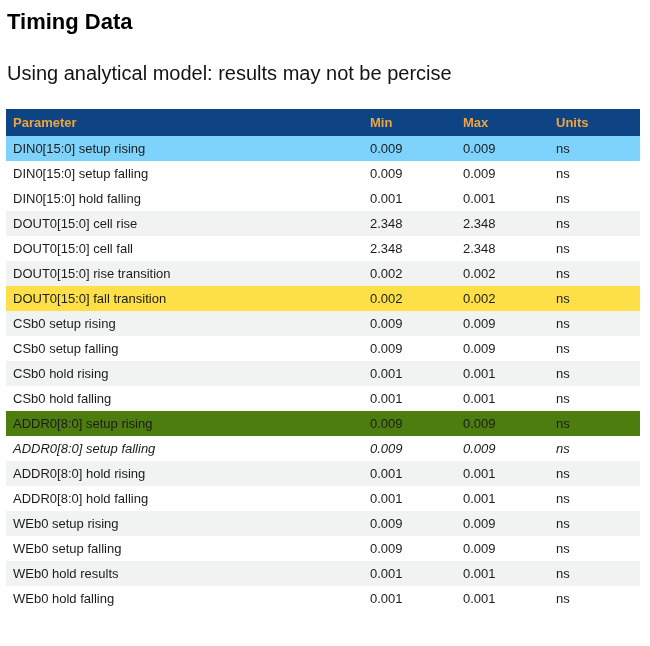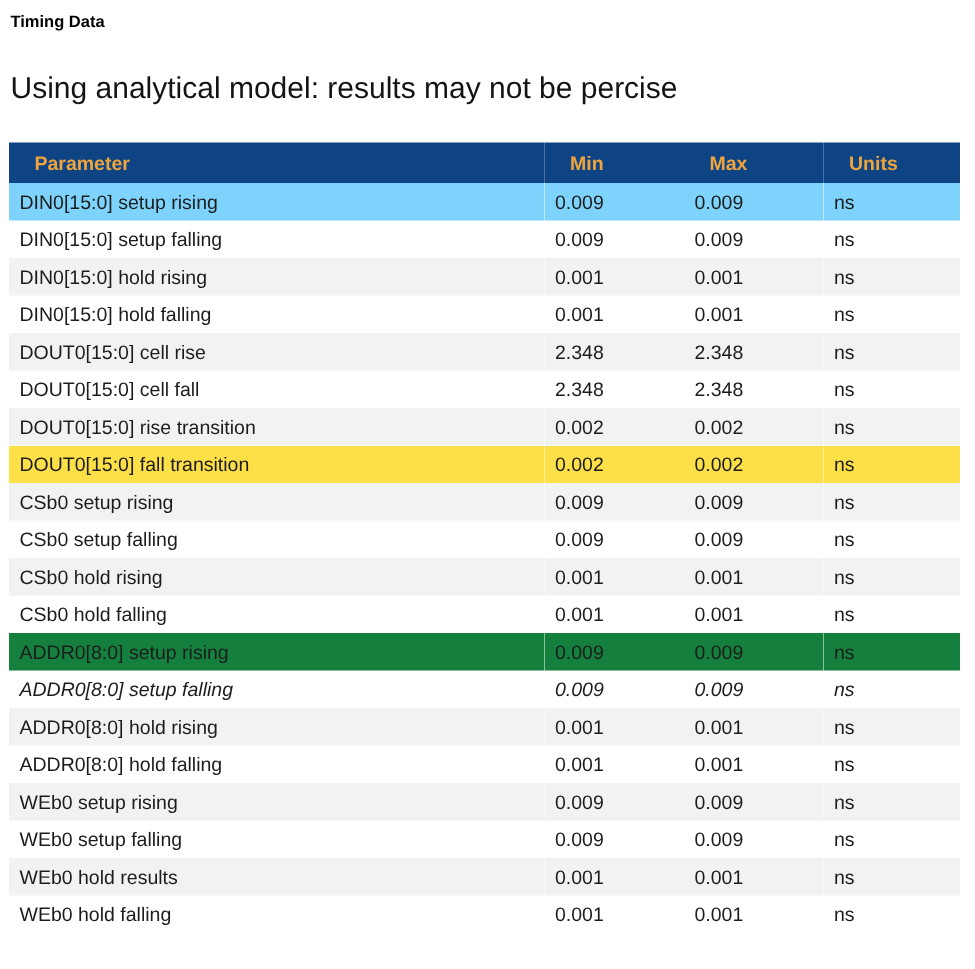--- a/index.html
+++ b/index.html
@@ -9,21 +9,21 @@
     font-family: "Liberation Sans", sans-serif;
   }
   .page {
     width: 650px;
     height: 646px;
     box-sizing: border-box;
     padding: 6px 10px 0 6px;
     overflow: hidden;
   }
   .page-title {
-    font-size: 11px;
+    font-size: 22px;
     font-weight: 700;
     color: #000000;
     margin: 3px 0 0 1px;
     letter-spacing: 0px;
   }
   .page-subtitle {
     font-size: 20px;
     font-weight: 400;
     color: #141414;
     margin: 27px 0 0 1px;
@@ -35,21 +35,21 @@
     margin-top: 24px;
   }
   table.timing-table col.col-parameter { width: 357px; }
   table.timing-table col.col-min       { width: 93px; }
   table.timing-table col.col-max       { width: 93px; }
   table.timing-table col.col-units     { width: 91px; }
   table.timing-table thead th {
     height: 27px;
     text-align: left;
     vertical-align: middle;
-    padding: 0 17px;
+    padding: 0 7px;
     font-size: 13px;
     font-weight: 700;
   }
   table.timing-table tbody td {
     height: 25px;
     vertical-align: middle;
     padding: 0 7px;
     font-size: 13px;
     font-weight: 400;
     color: #1c1c1c;
@@ -87,26 +87,20 @@
           <td>0.009</td>
           <td>0.009</td>
           <td>ns</td>
         </tr>
         <tr style="background: rgb(255, 255, 255);">
           <td>DIN0[15:0] setup falling</td>
           <td>0.009</td>
           <td>0.009</td>
           <td>ns</td>
         </tr>
-        <tr style="background: rgb(241, 242, 242);">
-          <td>DIN0[15:0] hold rising</td>
-          <td>0.001</td>
-          <td>0.001</td>
-          <td>ns</td>
-        </tr>
         <tr style="background: rgb(255, 255, 255);">
           <td>DIN0[15:0] hold falling</td>
           <td>0.001</td>
           <td>0.001</td>
           <td>ns</td>
         </tr>
         <tr style="background: rgb(241, 242, 242);">
           <td>DOUT0[15:0] cell rise</td>
           <td>2.348</td>
           <td>2.348</td>
@@ -147,21 +141,21 @@
           <td>0.001</td>
           <td>0.001</td>
           <td>ns</td>
         </tr>
         <tr style="background: rgb(255, 255, 255);">
           <td>CSb0 hold falling</td>
           <td>0.001</td>
           <td>0.001</td>
           <td>ns</td>
         </tr>
-        <tr style="background: #15803d;">
+        <tr style="background: #4d7c0f;">
           <td>ADDR0[8:0] setup rising</td>
           <td>0.009</td>
           <td>0.009</td>
           <td>ns</td>
         </tr>
         <tr style="background: rgb(255, 255, 255); font-style: italic;">
           <td>ADDR0[8:0] setup falling</td>
           <td>0.009</td>
           <td>0.009</td>
           <td>ns</td>

